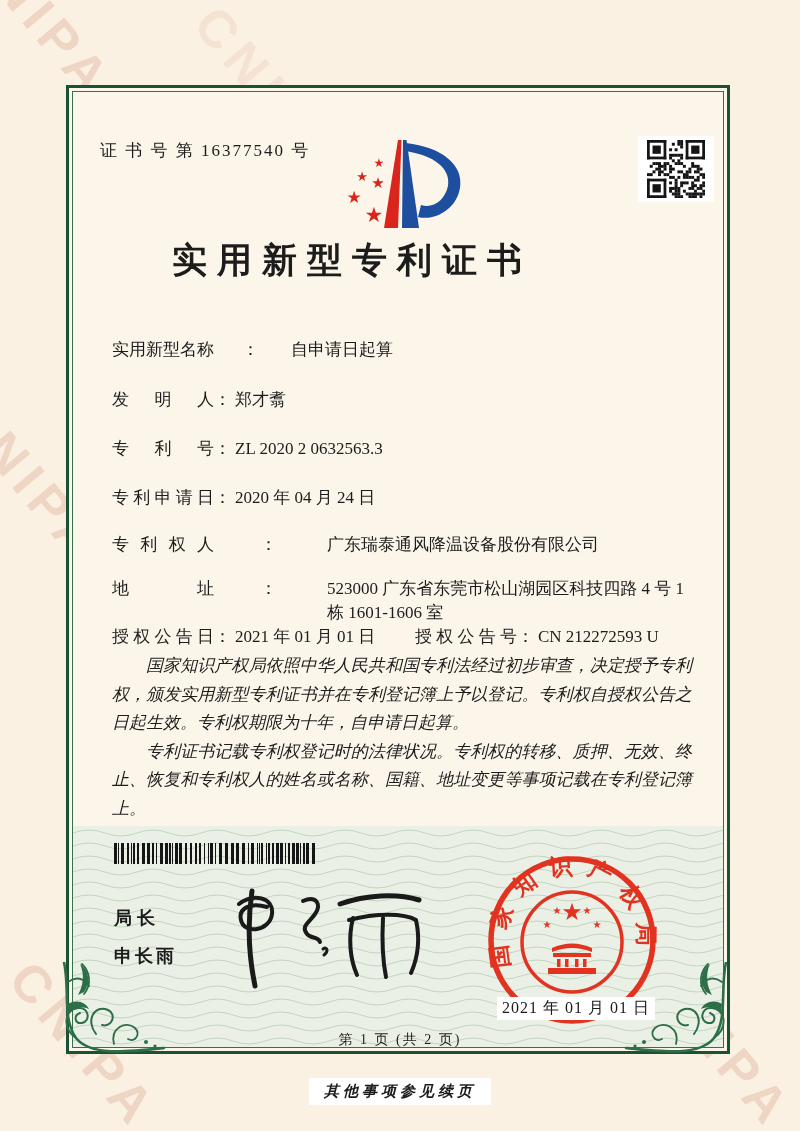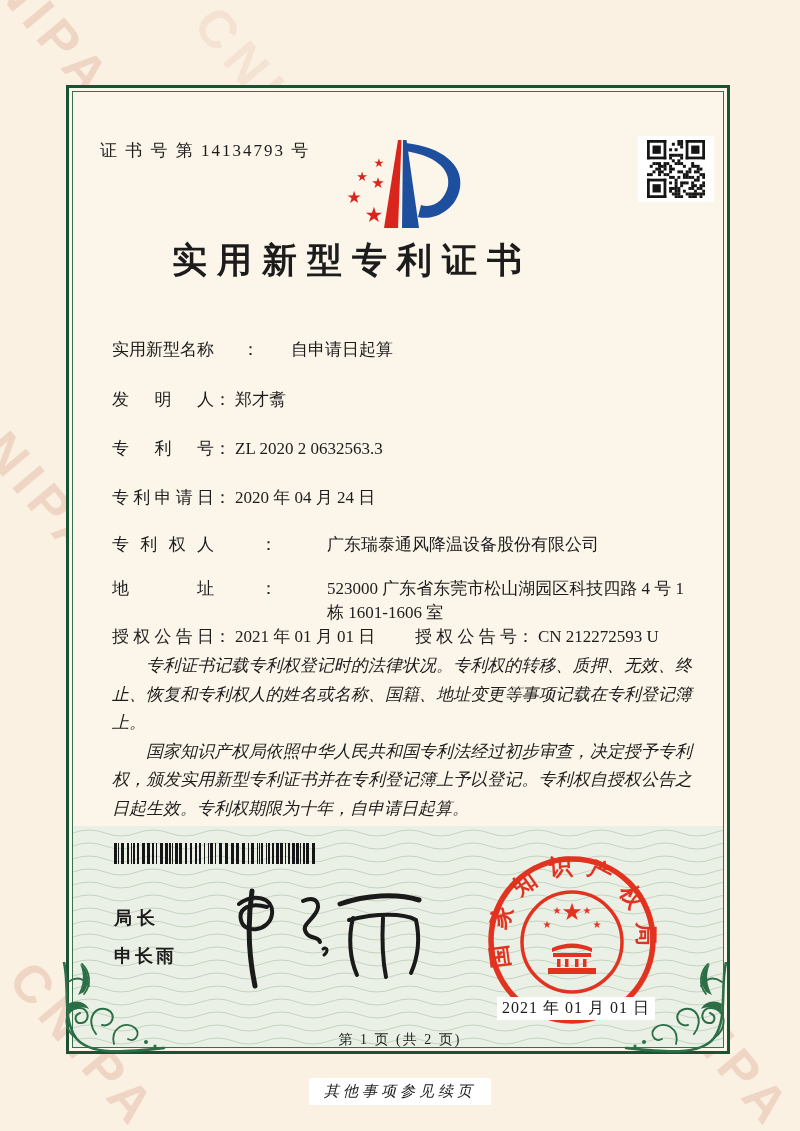--- a/index.html
+++ b/index.html
@@ -45,21 +45,21 @@
              font-weight:600;font-size:18px;letter-spacing:5px;}
   .sig-name{left:114px;top:944px;font-family:"Liberation Sans","DejaVu Sans",sans-serif;
             font-weight:600;font-size:18px;letter-spacing:3px;}
   .signature{left:225px;top:876px;z-index:6;}
   .seal{left:486px;top:854px;z-index:6;}
   .seal-date{left:497px;top:997px;z-index:7;background:#ffffff;padding:1px 5px;
              font-size:16px;letter-spacing:1px;}
   .page-info{left:0;top:1031px;width:800px;text-align:center;font-size:14px;letter-spacing:2px;z-index:6;}
   .note{left:0;top:1078px;width:800px;text-align:center;z-index:6;}
   .note span{display:inline-block;background:#ffffff;padding:4px 15px;font-size:15px;
-             font-style:italic;letter-spacing:4px;}
+             font-style:italic;letter-spacing:4px;font-weight:bold;}
 
   .logo{left:330px;top:126px;z-index:5;}
   .qr-wrap{left:638px;top:136px;width:76px;height:66px;background:#ffffff;z-index:5;
            display:flex;align-items:center;justify-content:center;}
 </style>
 </head>
 <body>
 
 <div id="page">
 
@@ -111,21 +111,21 @@
       <path d="M30,32 C38,22 36,10 28,2" stroke-width="1.8"></path>
     </g>
     <g fill="#2c6e46">
       <path d="M30,30 C37,20 35,8 26,2 C31,13 29,24 24,33 Z"></path>
       <path d="M14,42 C23,37 31,40 35,47 C27,44 20,46 15,51 Z"></path>
       <circle cx="92" cy="80" r="2"></circle>
         <circle cx="101" cy="84" r="1.6"></circle>
     </g>
   </svg>
 
-  <div class="content cert-no">证 书 号 第 14134793 号</div>
+  <div class="content cert-no">证 书 号 第 16377540 号</div>
 
   <svg class="content logo" width="150" height="110" viewBox="0 0 150 110">
     <polygon points="68,14 71.5,14 68,102 54,102" fill="#d9251c"></polygon>
     <polygon points="73,14 76.5,14 89,102 72,102" fill="#1d4f9e"></polygon>
     <path d="M76,17 C112,21 134,39 130,62 C126,85 103,95 88,91 L91,79 C103,83 115,74 118,60 C121,43 105,29 74,25 Z" fill="#1d4f9e"></path>
     <g fill="#d9251c" font-family="'DejaVu Sans',sans-serif" text-anchor="middle">
       <text x="49" y="41" font-size="12">★</text>
       <text x="32" y="55" font-size="13">★</text>
       <text x="48" y="62" font-size="15">★</text>
       <text x="24" y="77" font-size="17">★</text>
@@ -308,22 +308,22 @@
       <span class="colon">：</span>
     <span class="val">2021 年 01 月 01 日</span>
     <span class="pair2">
       <span class="lbl">授权公告号</span>
         <span class="colon">：</span>
       <span class="val">CN 212272593 U</span>
     </span>
   </div>
 
   <div class="content body-text">
+    <p>国家知识产权局依照中华人民共和国专利法经过初步审查，决定授予专利权，颁发实用新型专利证书并在专利登记簿上予以登记。专利权自授权公告之日起生效。专利权期限为十年，自申请日起算。</p>
     <p>专利证书记载专利权登记时的法律状况。专利权的转移、质押、无效、终止、恢复和专利权人的姓名或名称、国籍、地址变更等事项记载在专利登记簿上。</p>
-    <p>国家知识产权局依照中华人民共和国专利法经过初步审查，决定授予专利权，颁发实用新型专利证书并在专利登记簿上予以登记。专利权自授权公告之日起生效。专利权期限为十年，自申请日起算。</p>
   </div>
 
   <div class="content barcode">
     <svg id="barcode-svg" width="206" height="21" viewBox="0 0 206 21">
         <rect x="0" y="0" width="3" height="21" fill="#151515"></rect>
         <rect x="4" y="0" width="1" height="21" fill="#151515"></rect>
         <rect x="7" y="0" width="3" height="21" fill="#151515"></rect>
         <rect x="13" y="0" width="2" height="21" fill="#151515"></rect>
         <rect x="17" y="0" width="1" height="21" fill="#151515"></rect>
         <rect x="19" y="0" width="2" height="21" fill="#151515"></rect>

